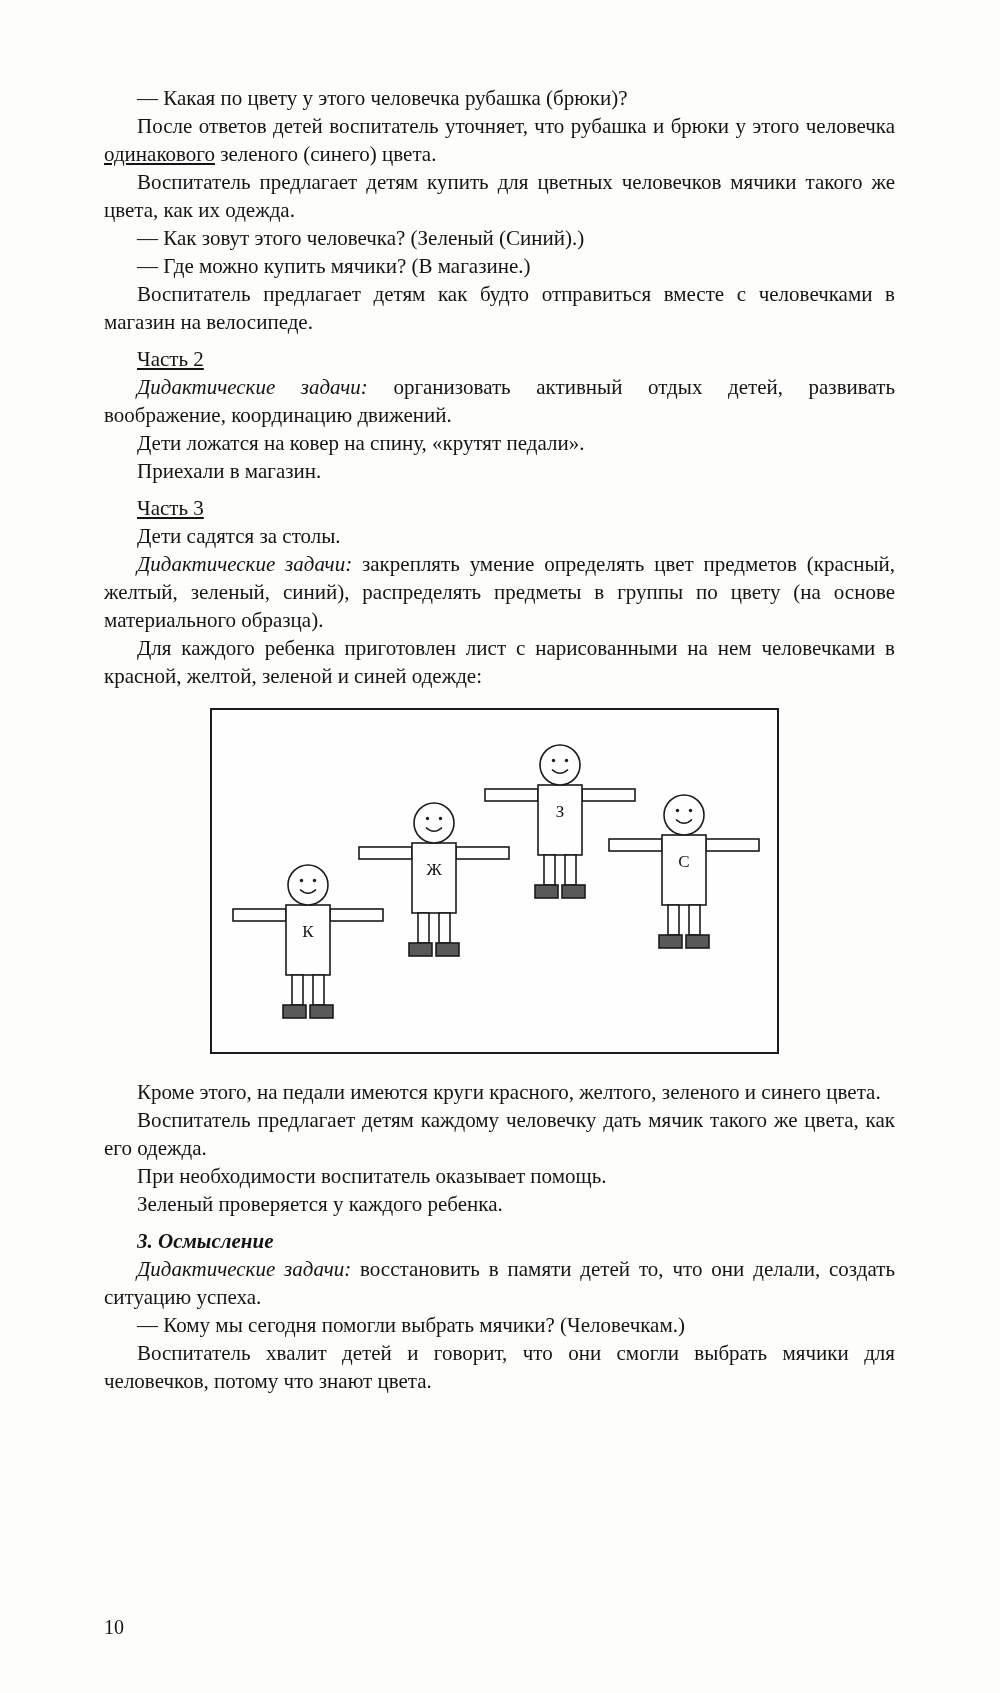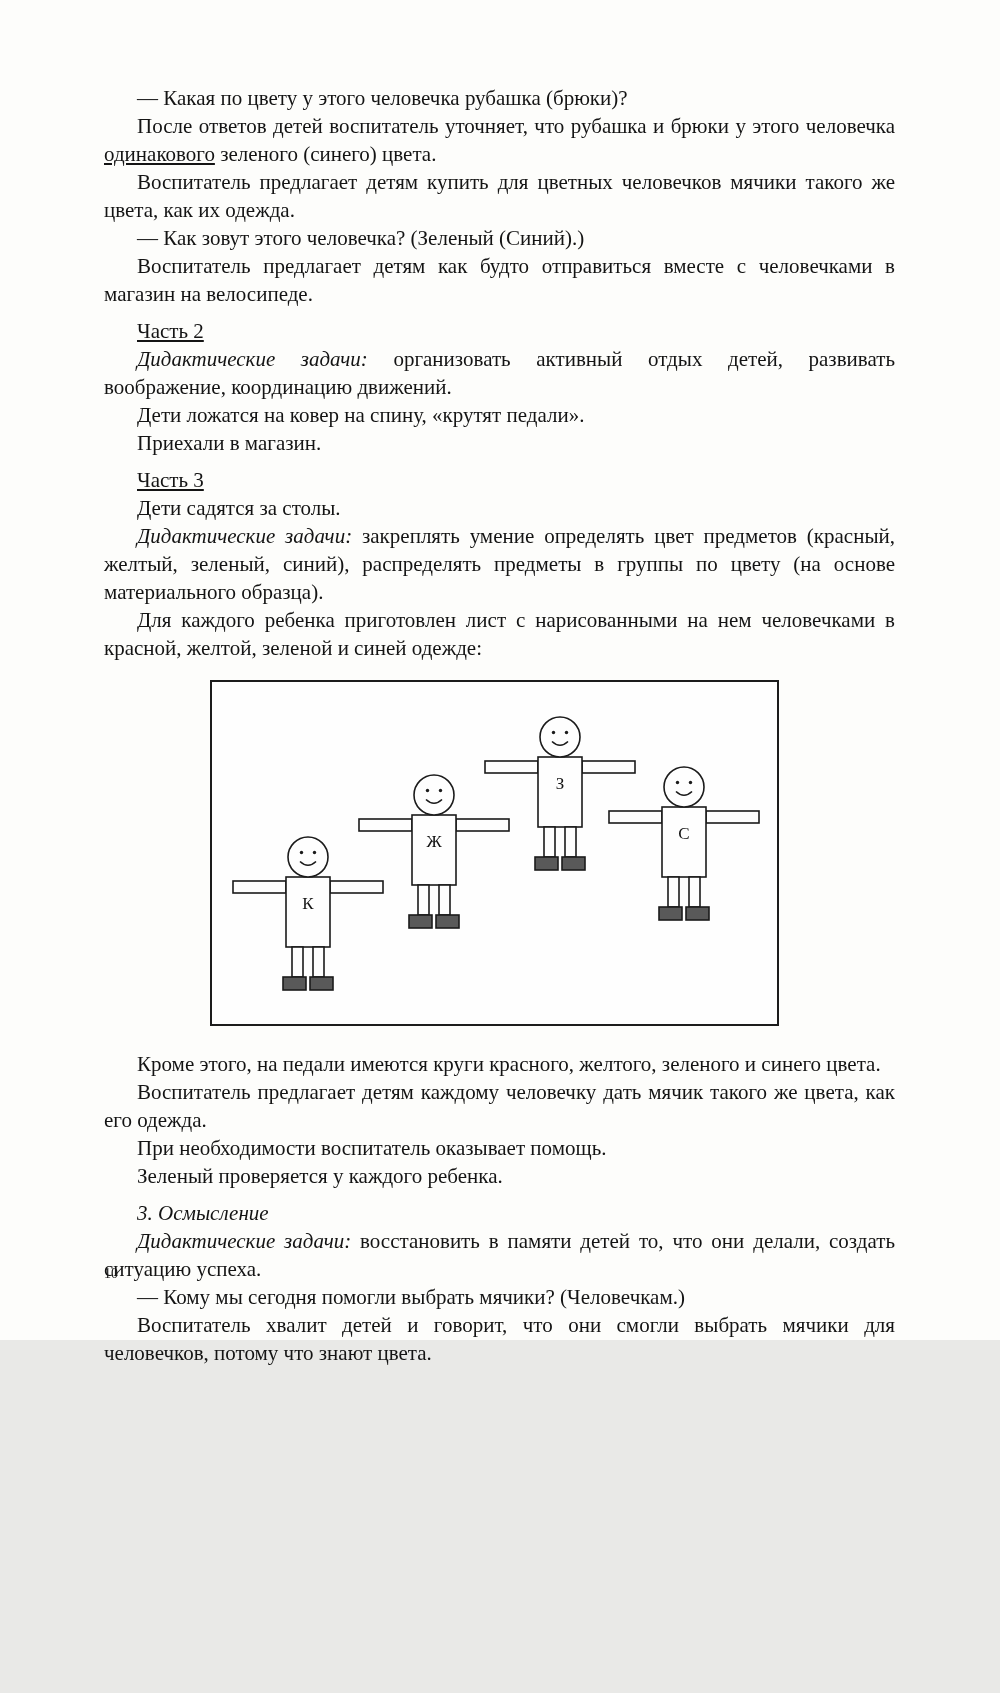--- a/index.html
+++ b/index.html
@@ -1,57 +1,58 @@
 <!DOCTYPE html>
 <html><head>
 <meta charset="utf-8">
 <style>
   * { margin:0; padding:0; box-sizing:border-box; }
   html,body { background:#e9e9e7; }
   body { width:1000px; height:1693px; overflow:hidden; }
   .page {
     position:relative;
-    width:1000px; height:1340px;
+    width:1000px; height:1693px;
     background:#fdfdfb;
     padding:84px 105px 0 104px;
     font-family:"Liberation Serif", serif;
     font-size:21px;
     line-height:28px;
     color:#141414;
   }
   .para { text-align:justify; text-indent:33px; }
   .para.mt { margin-top:9px; }
   .run-n { font-style:normal; }
   .run-u { text-decoration:underline; }
   .run-i { font-style:italic;margin-top:30px; }
-  .run-bi { font-style:italic; font-weight:400; }
+  .run-bi { font-style:italic; font-weight:700; }
   .figure-box {
     width:569px;
     margin:18px 0 24px 106px;
     border:2px solid #1c1c1c;
     background:#fefefe;
   }
   .figure-box svg { display:block; }
   .page-number {
     position:absolute;
     left:104px; bottom:52px;
-    font-size:14px;
+    font-size:20px;
     color:#141414;
   }
 </style>
 </head>
 <body>
 
 <div class="page">
 
   <div class="text-flow">
       <p class="para"><span class="run-n">— Какая по цвету у этого человечка рубашка (брюки)?</span></p>
       <p class="para"><span class="run-n">После ответов детей воспитатель уточняет, что рубашка и брюки у этого человечка </span><span class="run-u">одинакового</span><span class="run-n"> зеленого (синего) цвета.</span></p>
       <p class="para"><span class="run-n">Воспитатель предлагает детям купить для цветных человечков мячики такого же цвета, как их одежда.</span></p>
       <p class="para"><span class="run-n">— Как зовут этого человечка? (Зеленый (Синий).)</span></p>
+      <p class="para"><span class="run-n">— Где можно купить мячики? (В магазине.)</span></p>
       <p class="para"><span class="run-n">Воспитатель предлагает детям как будто отправиться вместе с человечками в магазин на велосипеде.</span></p>
       <p class="para mt"><span class="run-u">Часть 2</span></p>
       <p class="para"><span class="run-i">Дидактические задачи:</span><span class="run-n"> организовать активный отдых детей, развивать воображение, координацию движений.</span></p>
       <p class="para"><span class="run-n">Дети ложатся на ковер на спину, «крутят педали».</span></p>
       <p class="para"><span class="run-n">Приехали в магазин.</span></p>
       <p class="para mt"><span class="run-u">Часть 3</span></p>
       <p class="para"><span class="run-n">Дети садятся за столы.</span></p>
       <p class="para"><span class="run-i">Дидактические задачи:</span><span class="run-n"> закреплять умение определять цвет предметов (красный, желтый, зеленый, синий), распределять предметы в группы по цвету (на основе материального образца).</span></p>
       <p class="para"><span class="run-n">Для каждого ребенка приготовлен лист с нарисованными на нем человечками в красной, желтой, зеленой и синей одежде:</span></p>
     </div>

